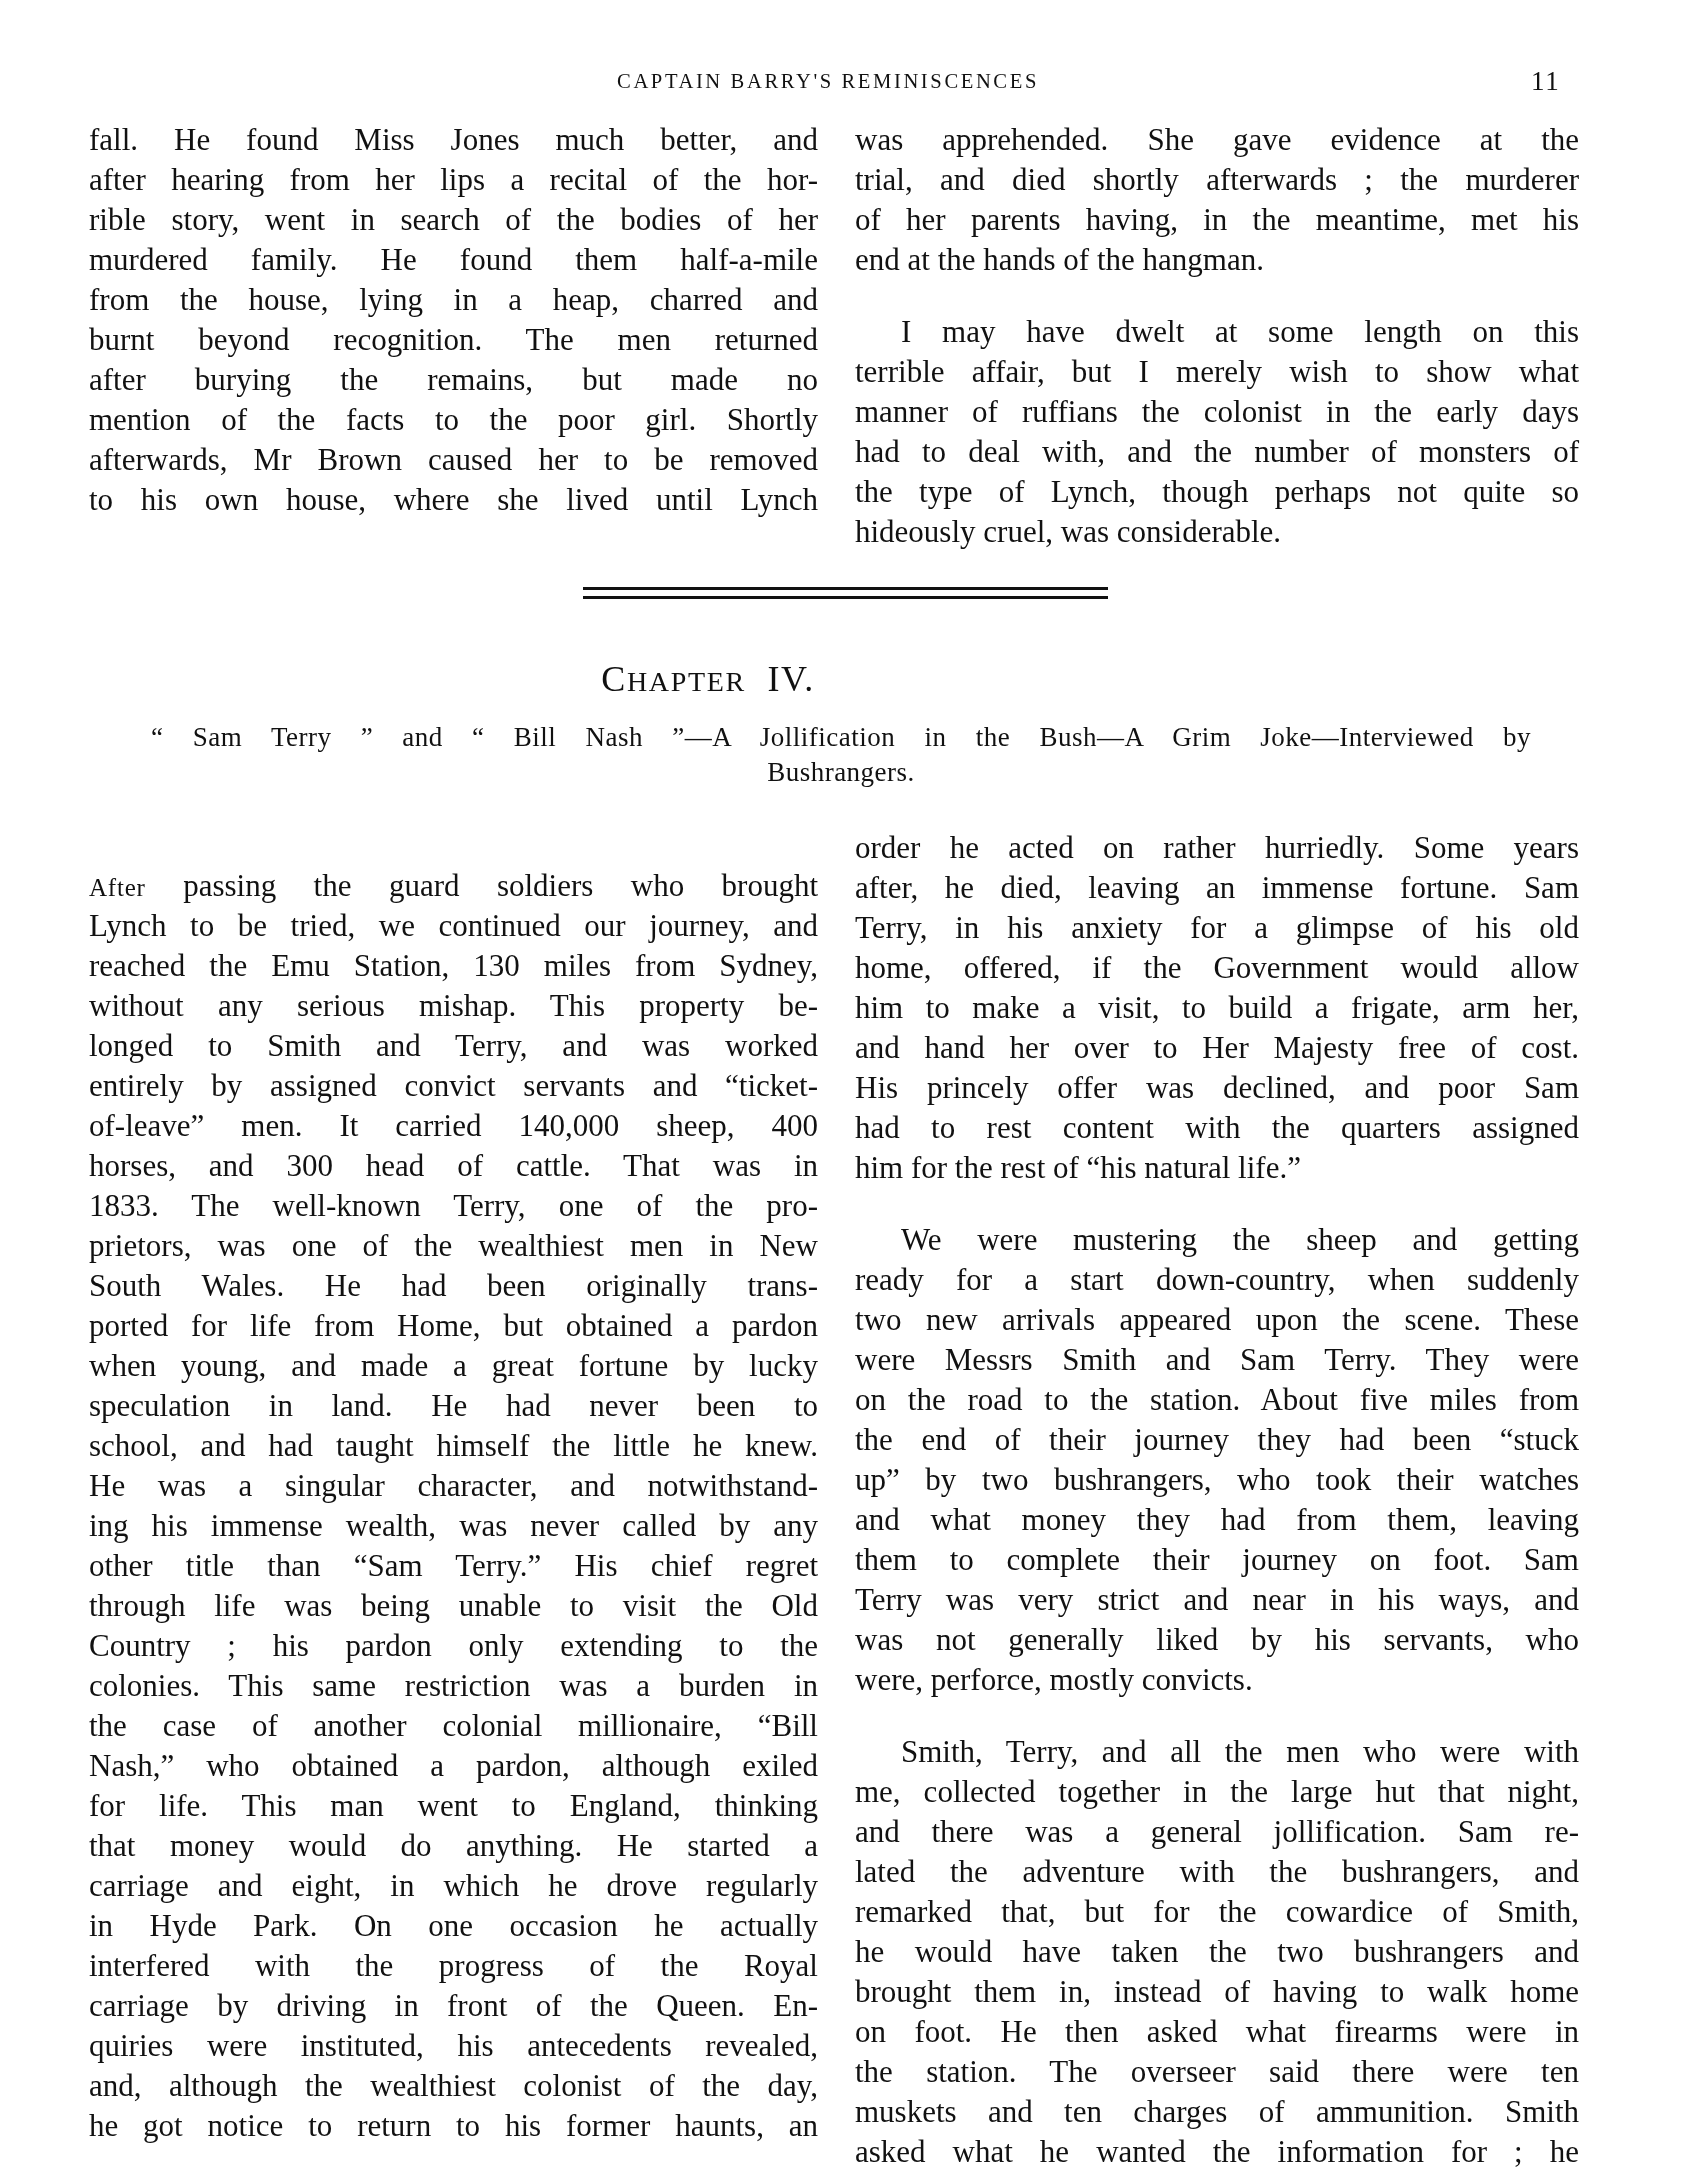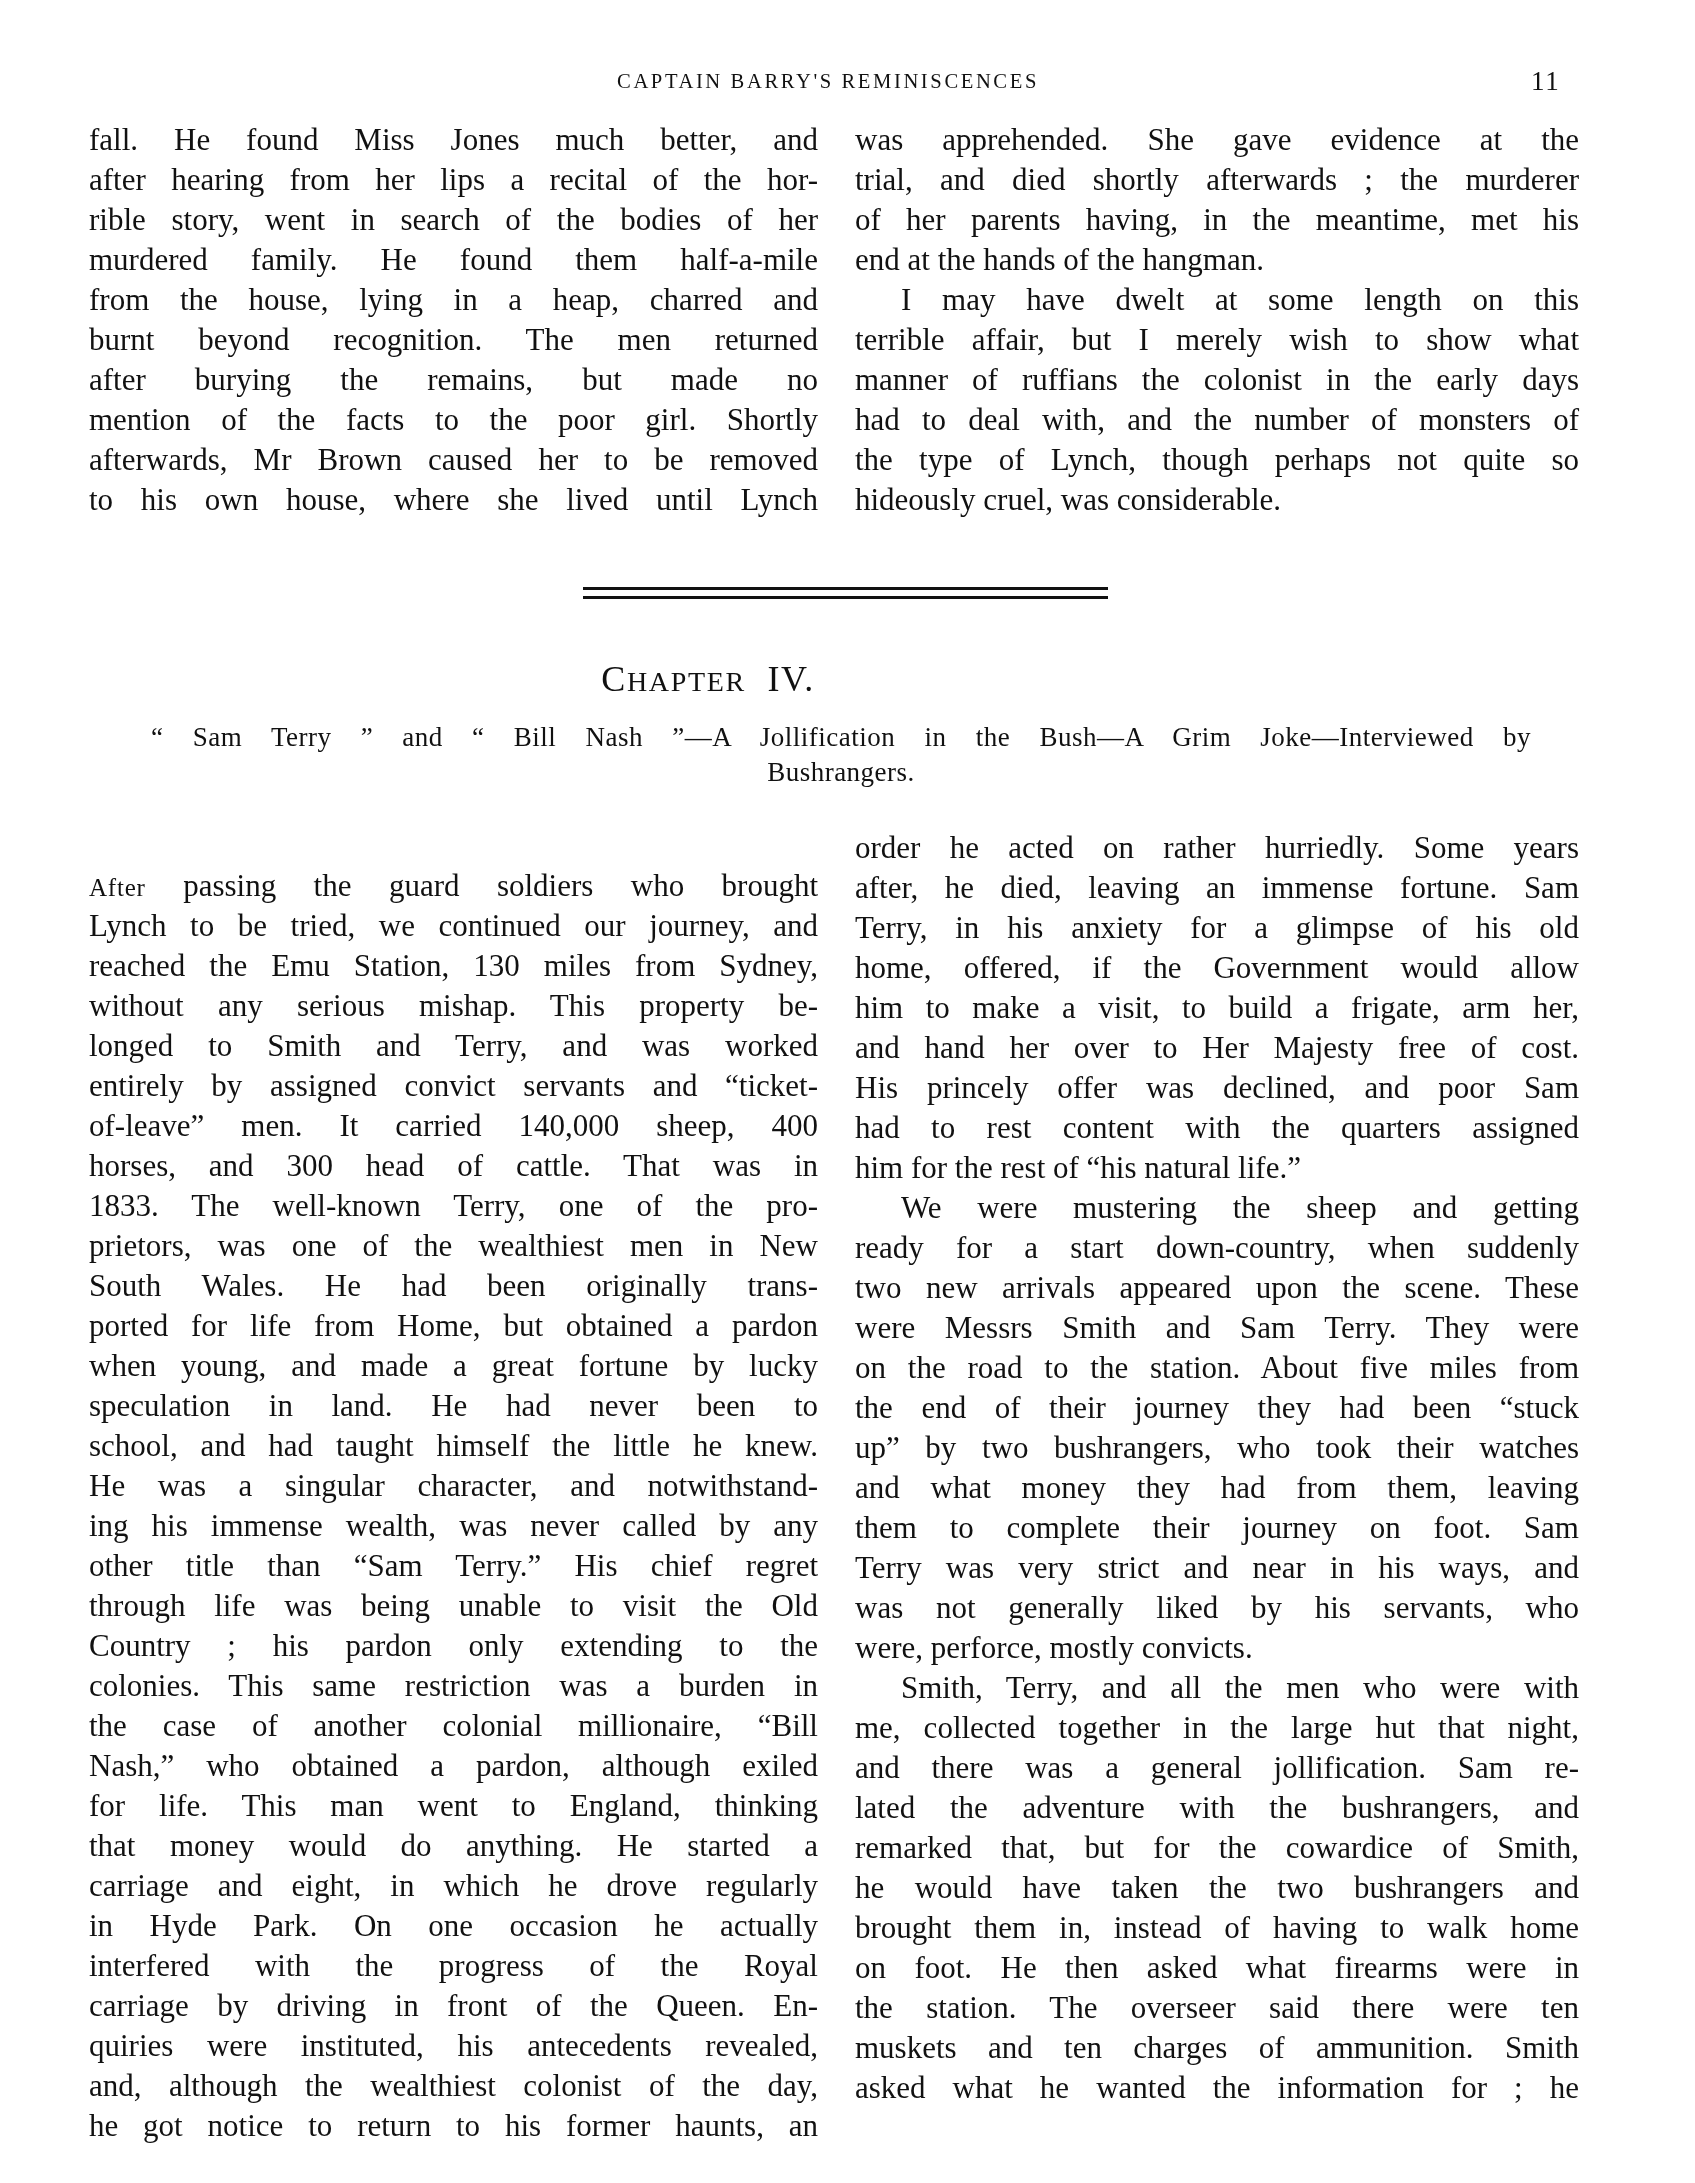--- a/index.html
+++ b/index.html
@@ -3,21 +3,21 @@
 <meta charset="utf-8">
 <style>
   html, body { margin: 0; padding: 0; background: #ffffff; }
   body { width: 1696px; height: 2183px; position: relative; overflow: hidden; color: #111; font-family: "Liberation Serif", "DejaVu Serif", serif; }
   .running-head { position: absolute; top: 66px; left: 0; width: 1689px; height: 30px; }
   .running-title { position: absolute; left: 551px; top: 0; width: 554px; font-size: 20.6px; letter-spacing: 2.6px; text-align: center; line-height: 30px; }
   .page-num { position: absolute; left: 1531px; top: 0; font-size: 27px; letter-spacing: 1.7px; line-height: 30px; }
   .col { position: absolute; font-size: 31px; line-height: 40px; }
   .col .ln { display: block; text-align: justify; text-align-last: justify; white-space: nowrap; height: 40px; overflow: visible; }
   .col .ln.last { text-align-last: left; }
-  .col .ln.indent { padding-left: 46px; }
+  .col .ln.indent { padding-left: 46px; margin-top: 32px; }
   .col-top-left { left: 89px; top: 120px; width: 729px; }
   .col-top-right { left: 855px; top: 120px; width: 724px; }
   .col-bot-left { left: 89px; top: 866px; width: 729px; }
   .col-bot-right { left: 855px; top: 828px; width: 724px; }
   .rule { position: absolute; left: 583px; width: 525px; height: 2.5px; background: #111; }
   .rule-1 { top: 587px; }
   .rule-2 { top: 596px; }
   .chapter-title { position: absolute; left: 0; width: 1416px; top: 656px; text-align: center; font-size: 36px; letter-spacing: 1.7px; line-height: 46px; }
   .chapter-title .sc { font-size: 28px; }
   .subtitle { position: absolute; left: 151px; width: 1380px; top: 720px; font-size: 27px; line-height: 35px; text-align: center; letter-spacing: 0.5px; }

